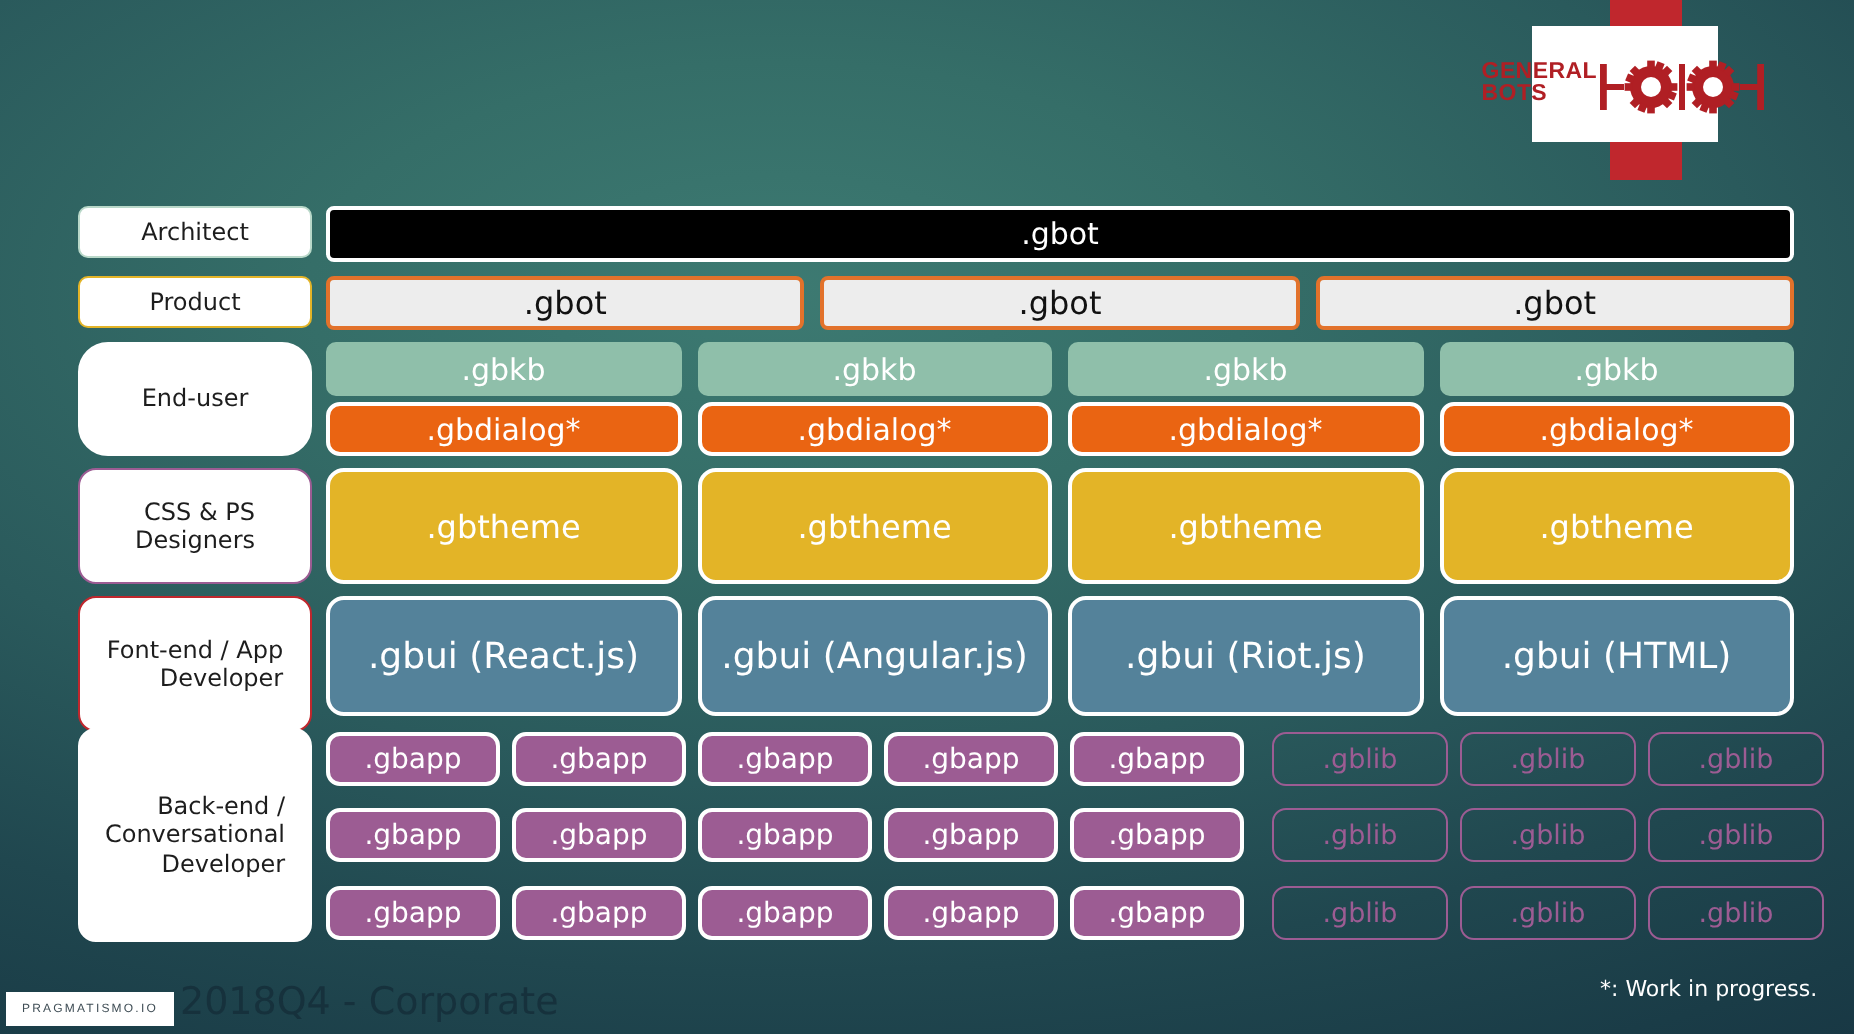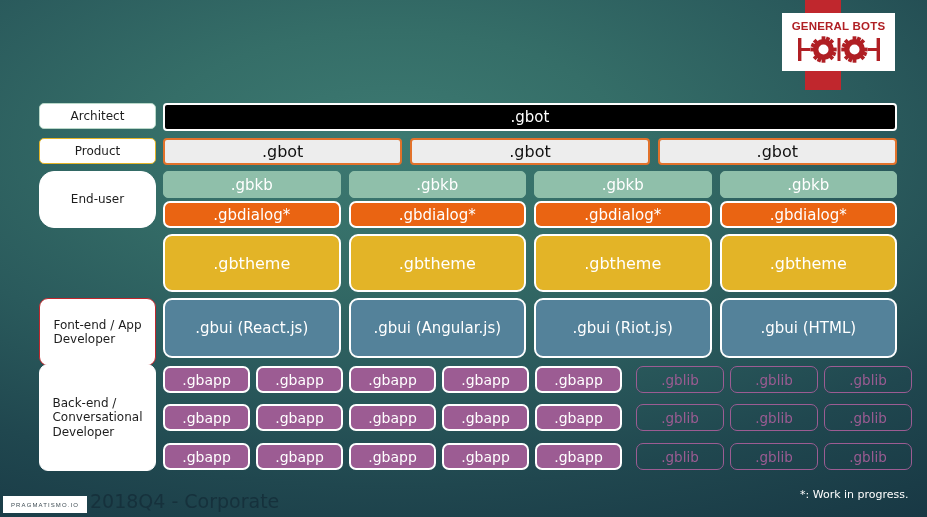--- a/index.html
+++ b/index.html
@@ -34,28 +34,27 @@
     left: 805px;
     top: 0;
     width: 36px;
     height: 90px;
     background: #c0272d;
   }
   .logo-box {
     position: absolute;
     left: 766px;
     top: 13px;
-    width: 113px;
+    width: 93px;
     height: 58px;
     background: #ffffff;
     display: flex;
-    flex-direction: column;
+    flex-direction: row;
     align-items: center;
     justify-content: center;
-    margin-left: 16px;
   }
   .logo-text {
     font-size: 11.5px;
     font-weight: bold;
     color: #b01f24;
     letter-spacing: 0.2px;
     line-height: 1;
     font-family: "Liberation Sans", sans-serif;
   }
   .logo-mark {
@@ -83,21 +82,21 @@
     width: 927px;
     height: 517px;
   }
 
   .box {
     position: absolute;
     box-sizing: border-box;
     display: flex;
     align-items: center;
     justify-content: center;
-    text-align: left;
+    text-align: right;
     font-family: "DejaVu Sans", sans-serif;
   }
 
   
   .role {
     background: #ffffff;
     color: #1d1d1d;
     border-radius: 9px;
     font-size: 12px;
     line-height: 1.18;
@@ -140,21 +139,21 @@
     border: 2.5px solid #ffffff;
     color: #ffffff;
     border-radius: 9px;
     font-size: 16px;
   }
   .gbui {
     background: #54829a;
     border: 2.5px solid #ffffff;
     color: #ffffff;
     border-radius: 9px;
-    font-size: 15px;
+    font-size: 18px;
   }
   .gbapp {
     background: #9c5c93;
     border: 2.5px solid #ffffff;
     color: #ffffff;
     border-radius: 7px;
     font-size: 14px;
   }
   .gblib {
     background: transparent;
@@ -262,20 +261,24 @@
   <div id="diagram">
       <div class="box role small" style="left: 39px; top: 103px; width: 117px; height: 26px; border-color: rgb(185, 216, 201);">
         <span style="white-space: pre-line;">Architect</span>
       </div>
       <div class="box role small" style="left: 39px; top: 138px; width: 117px; height: 26px; border-color: rgb(227, 180, 39);">
         <span style="white-space: pre-line;">Product</span>
       </div>
       <div class="box role " style="left: 39px; top: 171px; width: 117px; height: 57px; border-color: rgb(255, 255, 255); border-radius: 15px;">
         <span style="white-space: pre-line;">End-user</span>
       </div>
+      <div class="box role " style="left: 39px; top: 234px; width: 117px; height: 58px; border-color: rgb(156, 92, 147);">
+        <span style="white-space: pre-line;">CSS &amp; PS
+Designers</span>
+      </div>
       <div class="box role " style="left: 39px; top: 298px; width: 117px; height: 68px; border-color: rgb(192, 39, 45);">
         <span style="white-space: pre-line;">Font-end / App
 Developer</span>
       </div>
       <div class="box role " style="left: 39px; top: 364px; width: 117px; height: 107px; border-color: rgb(255, 255, 255);">
         <span style="white-space: pre-line;">Back-end /
 Conversational
 Developer</span>
       </div>
       <div class="box gbai" style="left: 163px; top: 103px; width: 734px; height: 28px;">

